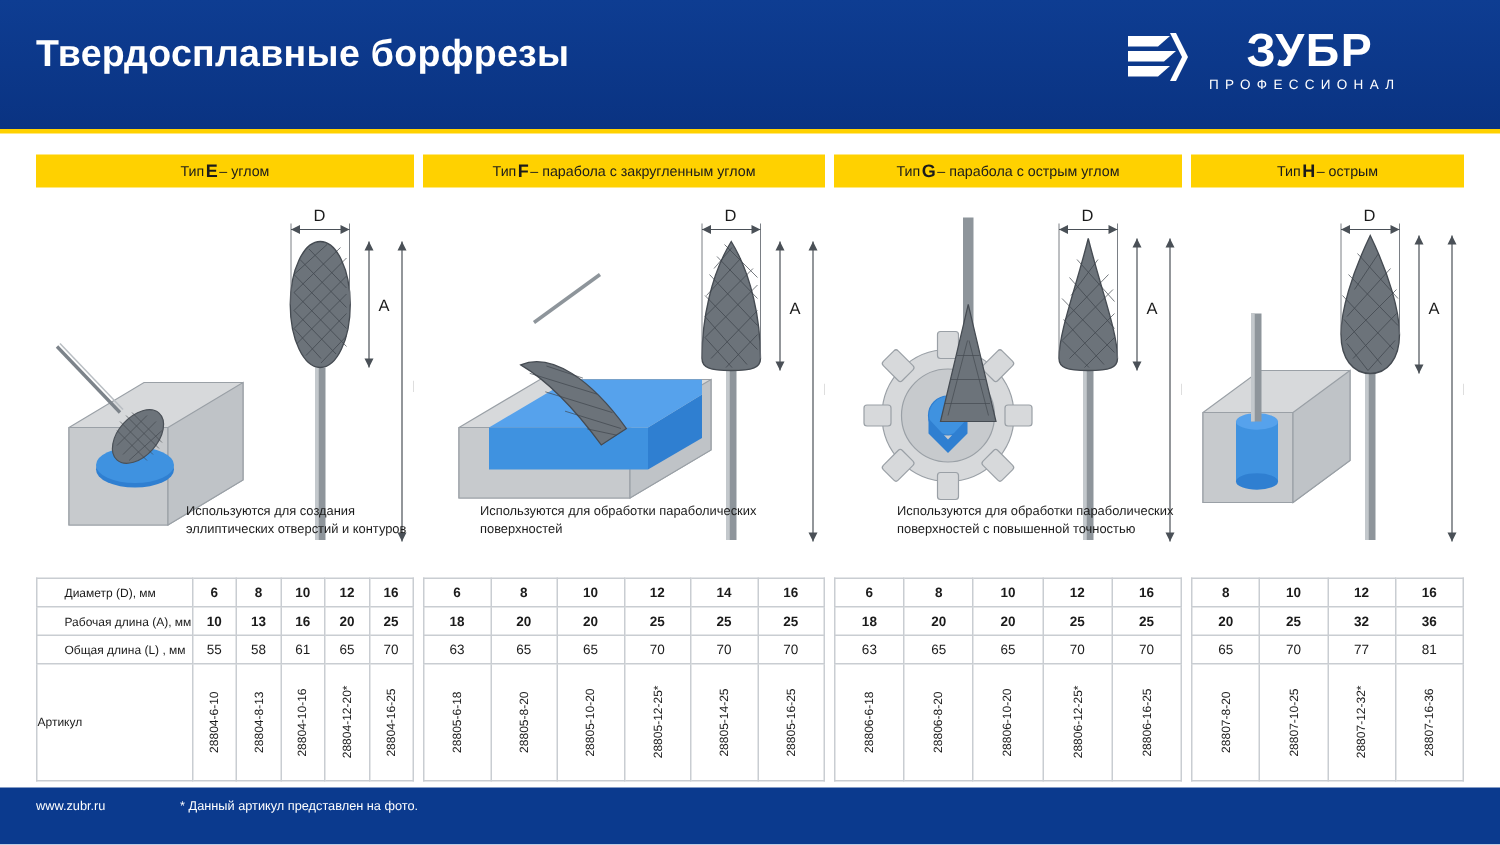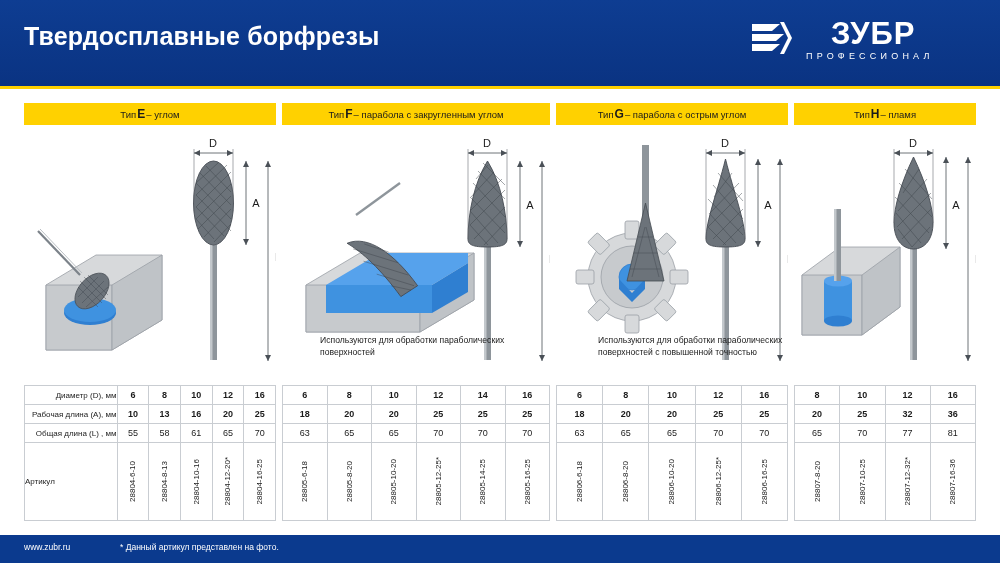--- a/index.html
+++ b/index.html
@@ -70,42 +70,42 @@
   .u2 { top:246px; left:42px;  width:196px; }
   .u3 { top:240px; left:10px;  width:150px; }
 
   
   .tbl {
     position:absolute; bottom:8px; left:0; width:100%;
     border-collapse:collapse; font-size:8.3px;
   }
   .tbl td { border:1px solid #c9cdd2; padding:0; height:19px; }
   .tbl td.lbl {
-    text-align:right; padding-left:7px; font-size:8px; white-space:nowrap;
+    text-align:left; padding-left:18px; font-size:8px; white-space:nowrap;
   }
   .tbl td.val { text-align:center; font-weight:bold; font-size:9px; }
   .tbl tr.hdr td.val { font-weight:bold; }
   .tbl tr.art-row td { height:78px; vertical-align:middle; }
   .tbl td.art-lbl { font-size:8px; text-align:left; padding-left:0; }
   .vert {
     writing-mode:vertical-rl; transform:rotate(180deg);
     font-size:8px; white-space:nowrap; margin:0 auto; display:block;
     text-align:left; font-weight:normal;
   }
   .artcell { text-align:center; }
 
   
   .tbl.with-lbl td.lbl { width:92px; }
 
   
   .footer-rule {
     position:absolute; left:0; bottom:24px; width:1000px; height:2px; background:#ffd100;
   }
   .footer {
-    position:absolute; left:0; bottom:0; width:1000px; height:28px;
+    position:absolute; left:0; bottom:0; width:1000px; height:38px;
     background:#0b3a8e; color:#ffffff; font-size:8.5px;
   }
   .footer .site { position:absolute; left:24px; top:7px; }
   .footer .note { position:absolute; left:120px; top:7px; }
 </style>
 </head>
 <body>
 
 <div class="page">
 
@@ -193,20 +193,21 @@
             <text x="62" y="72" font-size="11" fill="#1b1b1b" text-anchor="middle" font-family="Liberation Sans, sans-serif">A</text>
 
             <line x1="74" y1="26" x2="74" y2="226" stroke="#4a5057" stroke-width="0.8"></line>
             <polygon points="74,26 71,32 77,32" fill="#4a5057"></polygon>
             <polygon points="74,226 71,220 77,220" fill="#4a5057"></polygon>
             <text x="84" y="126" font-size="11" fill="#1b1b1b" text-anchor="middle" font-family="Liberation Sans, sans-serif">L</text>
           </g>
         </svg>
       </div>
 
+      <div class="usage u0">Используются для создания эллиптических отверстий и контуров</div>
 
       <table class="tbl with-lbl">
         <tbody>
             <tr class="hdr">
           <td class="lbl">Диаметр (D), мм</td>
           <td class="val">6</td>
           <td class="val">8</td>
           <td class="val">10</td>
           <td class="val">12</td>
           <td class="val">16</td>
@@ -485,21 +486,21 @@
               </td>
         </tr>
       </tbody>
         </table>
     </div>
 
     <div class="col col-3">
       <div class="tag">
         <span>Тип </span>
           <b>H</b>
-          <span> – пламя</span>
+          <span> – острым</span>
       </div>
 
       <div class="art">
         <svg width="182" height="250" viewBox="0 0 182 250">
 
           <path d="M8,140 L46,112 L106,112 L106,172 L68,200 L8,200 Z" fill="#d7d9db" stroke="#9aa0a6" stroke-width="0.8"></path>
           <path d="M8,140 L68,140 L68,200 L8,200 Z" fill="#c7cacd" stroke="#9aa0a6" stroke-width="0.8"></path>
           <path d="M68,140 L106,112 L106,172 L68,200 Z" fill="#bfc3c7" stroke="#9aa0a6" stroke-width="0.8"></path>
 
           <path d="M30,146 L58,146 L58,186 L30,186 Z" fill="#3f92e0"></path>

